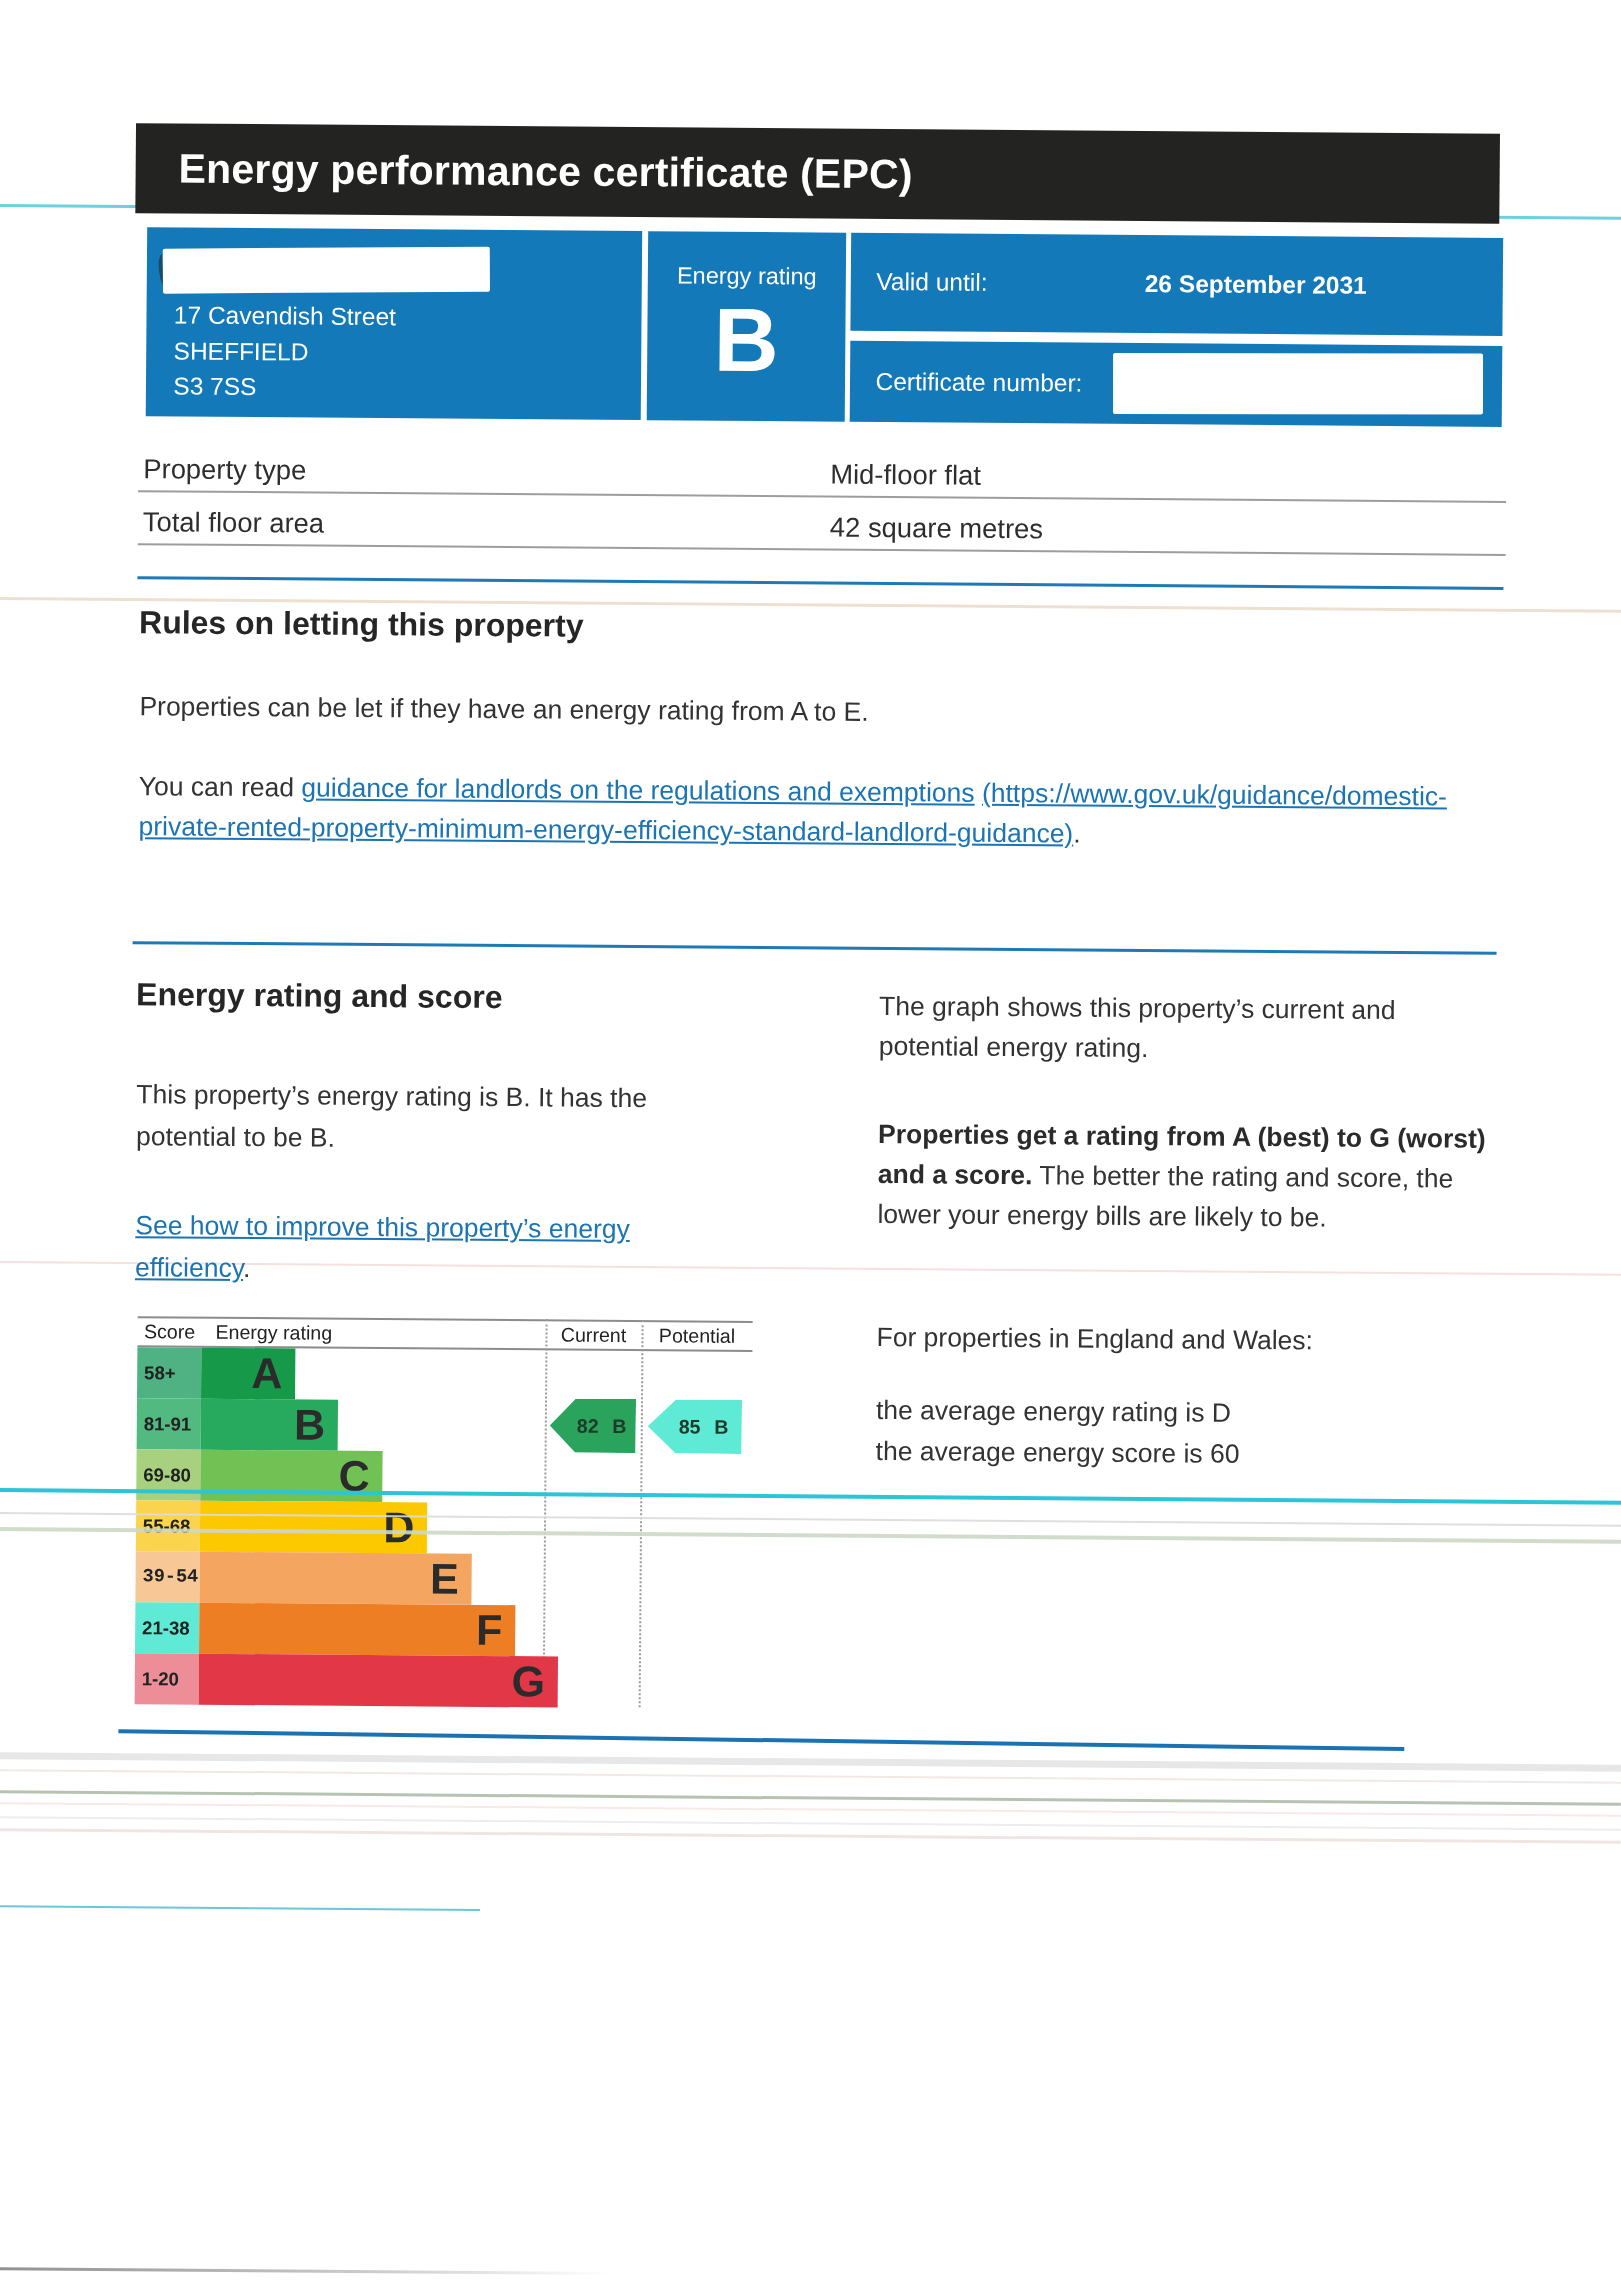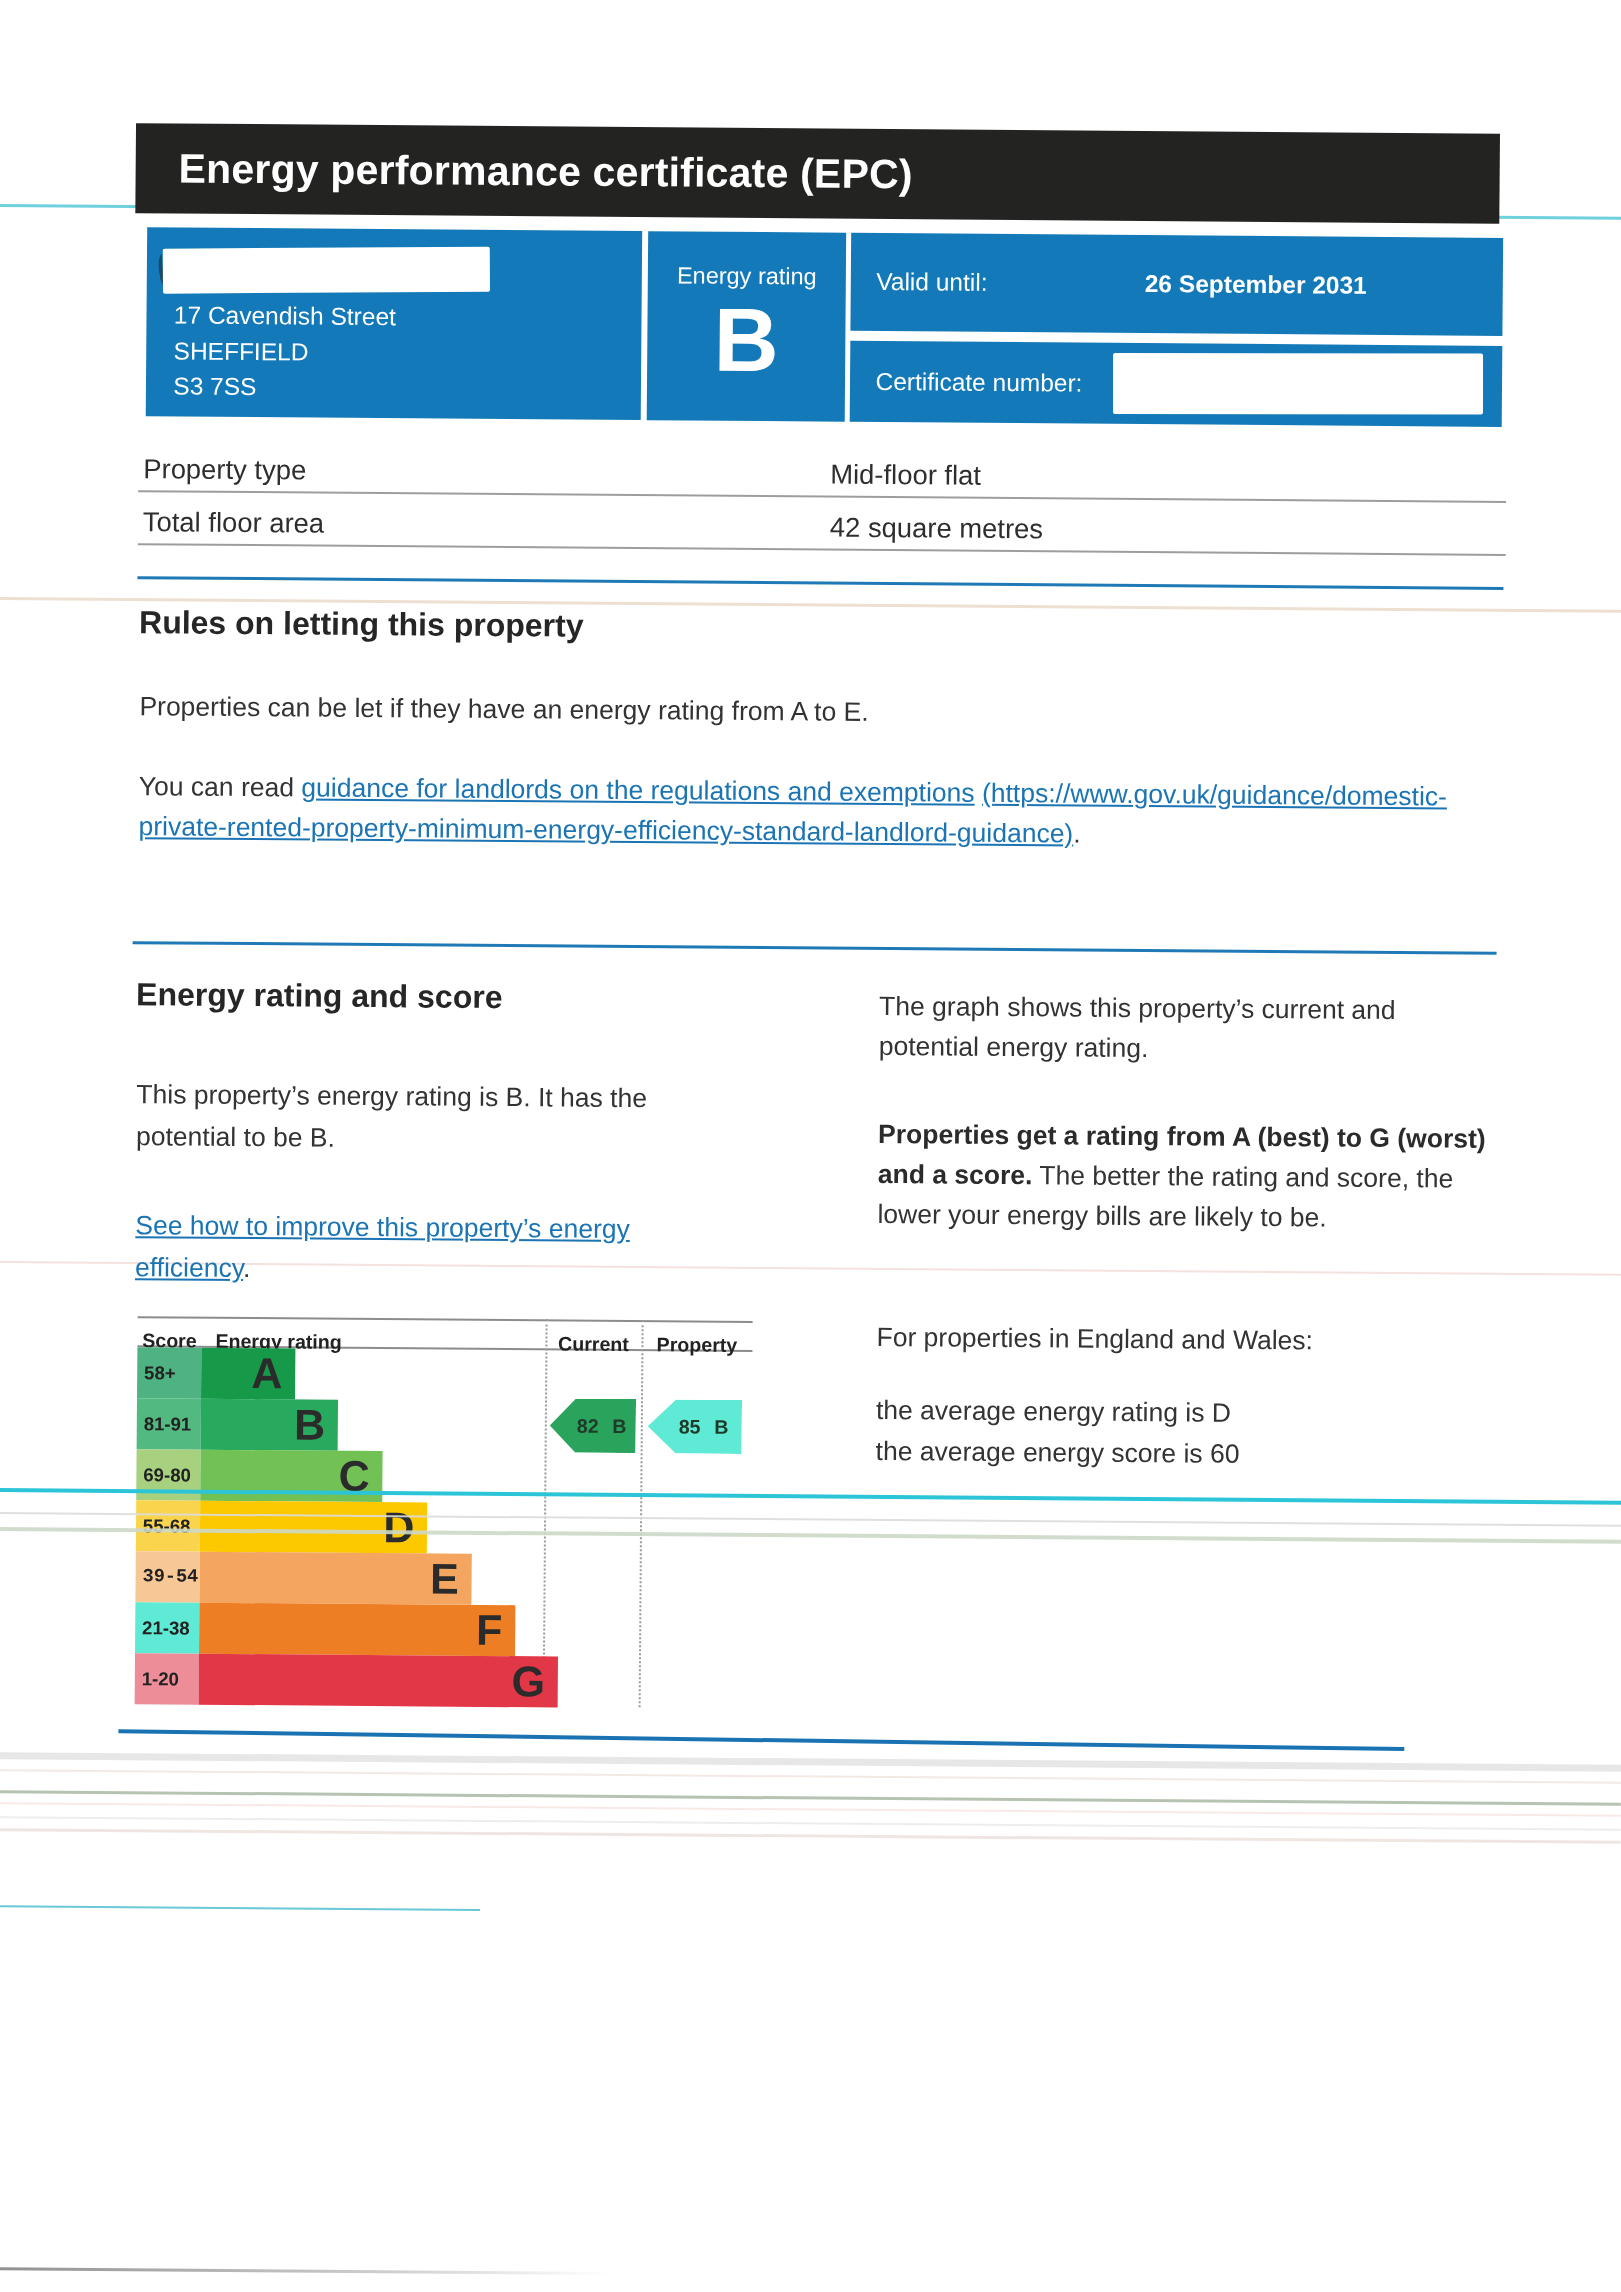--- a/index.html
+++ b/index.html
@@ -85,21 +85,21 @@
   .ers-right-p1 { left:887px; top:980px; width:608px; }
   .ers-right-p2 { left:887px; top:1108px; width:617px; }
   .ers-right-p3 { left:887px; top:1311px; width:617px; }
   .ers-right-p4 { left:887px; top:1384px; width:617px; line-height:41px; }
   .bold { font-weight:bold; color:#2b2b2b; }
 
   
   .epc-chart { position:absolute; left:148px; top:1316px; width:619px; height:387px; z-index:2; }
   .chart-topline, .chart-headline { position:absolute; left:0; width:615px; height:2px; background:#8c8c8c; }
   .chart-topline { top:0; } .chart-headline { top:29px; }
-  .chart-colhead { position:absolute; top:13px; font-size:19.6px; font-weight:bold; color:#222; }
+  .chart-colhead { position:absolute; top:4px; font-size:19.6px; font-weight:normal; color:#222; }
   .ch-score { left:0; width:64px; text-align:center; }
   .ch-rating { left:78px; }
   .ch-current { left:408px; width:96px; text-align:center; }
   .ch-potential { left:504px; width:111px; text-align:center; }
   .vline { position:absolute; top:0; height:387px; width:0;
            border-left:2px dotted #9a9a9a; }
   .vl1 { left:408px; } .vl2 { left:504px; }
   .chart-row { position:absolute; left:0; height:51px; width:619px; }
   .row0{top:31px;} .row1{top:82px;} .row2{top:133px;} .row3{top:184px;}
   .row4{top:235px;} .row5{top:286px;} .row6{top:337px;}
@@ -197,21 +197,21 @@
     <div>the average energy rating is D</div>
     <div>the average energy score is 60</div>
   </div>
 
   <div class="epc-chart">
     <div class="chart-topline"></div>
     <div class="chart-headline"></div>
     <div class="chart-colhead ch-score">Score</div>
     <div class="chart-colhead ch-rating">Energy rating</div>
     <div class="chart-colhead ch-current">Current</div>
-    <div class="chart-colhead ch-potential">Property</div>
+    <div class="chart-colhead ch-potential">Potential</div>
     <div class="vline vl1"></div>
     <div class="vline vl2"></div>
 
     <div class="chart-row row0">
       <div class="score-cell" style="background-color: rgb(79, 178, 130);">58+</div>
       <div class="band bw0" style="background-color: rgb(22, 154, 74);">A</div>
     </div>
     <div class="chart-row row1">
       <div class="score-cell" style="background-color: rgb(82, 185, 129);">81-91</div>
       <div class="band bw1" style="background-color: rgb(39, 170, 93);">B</div>

